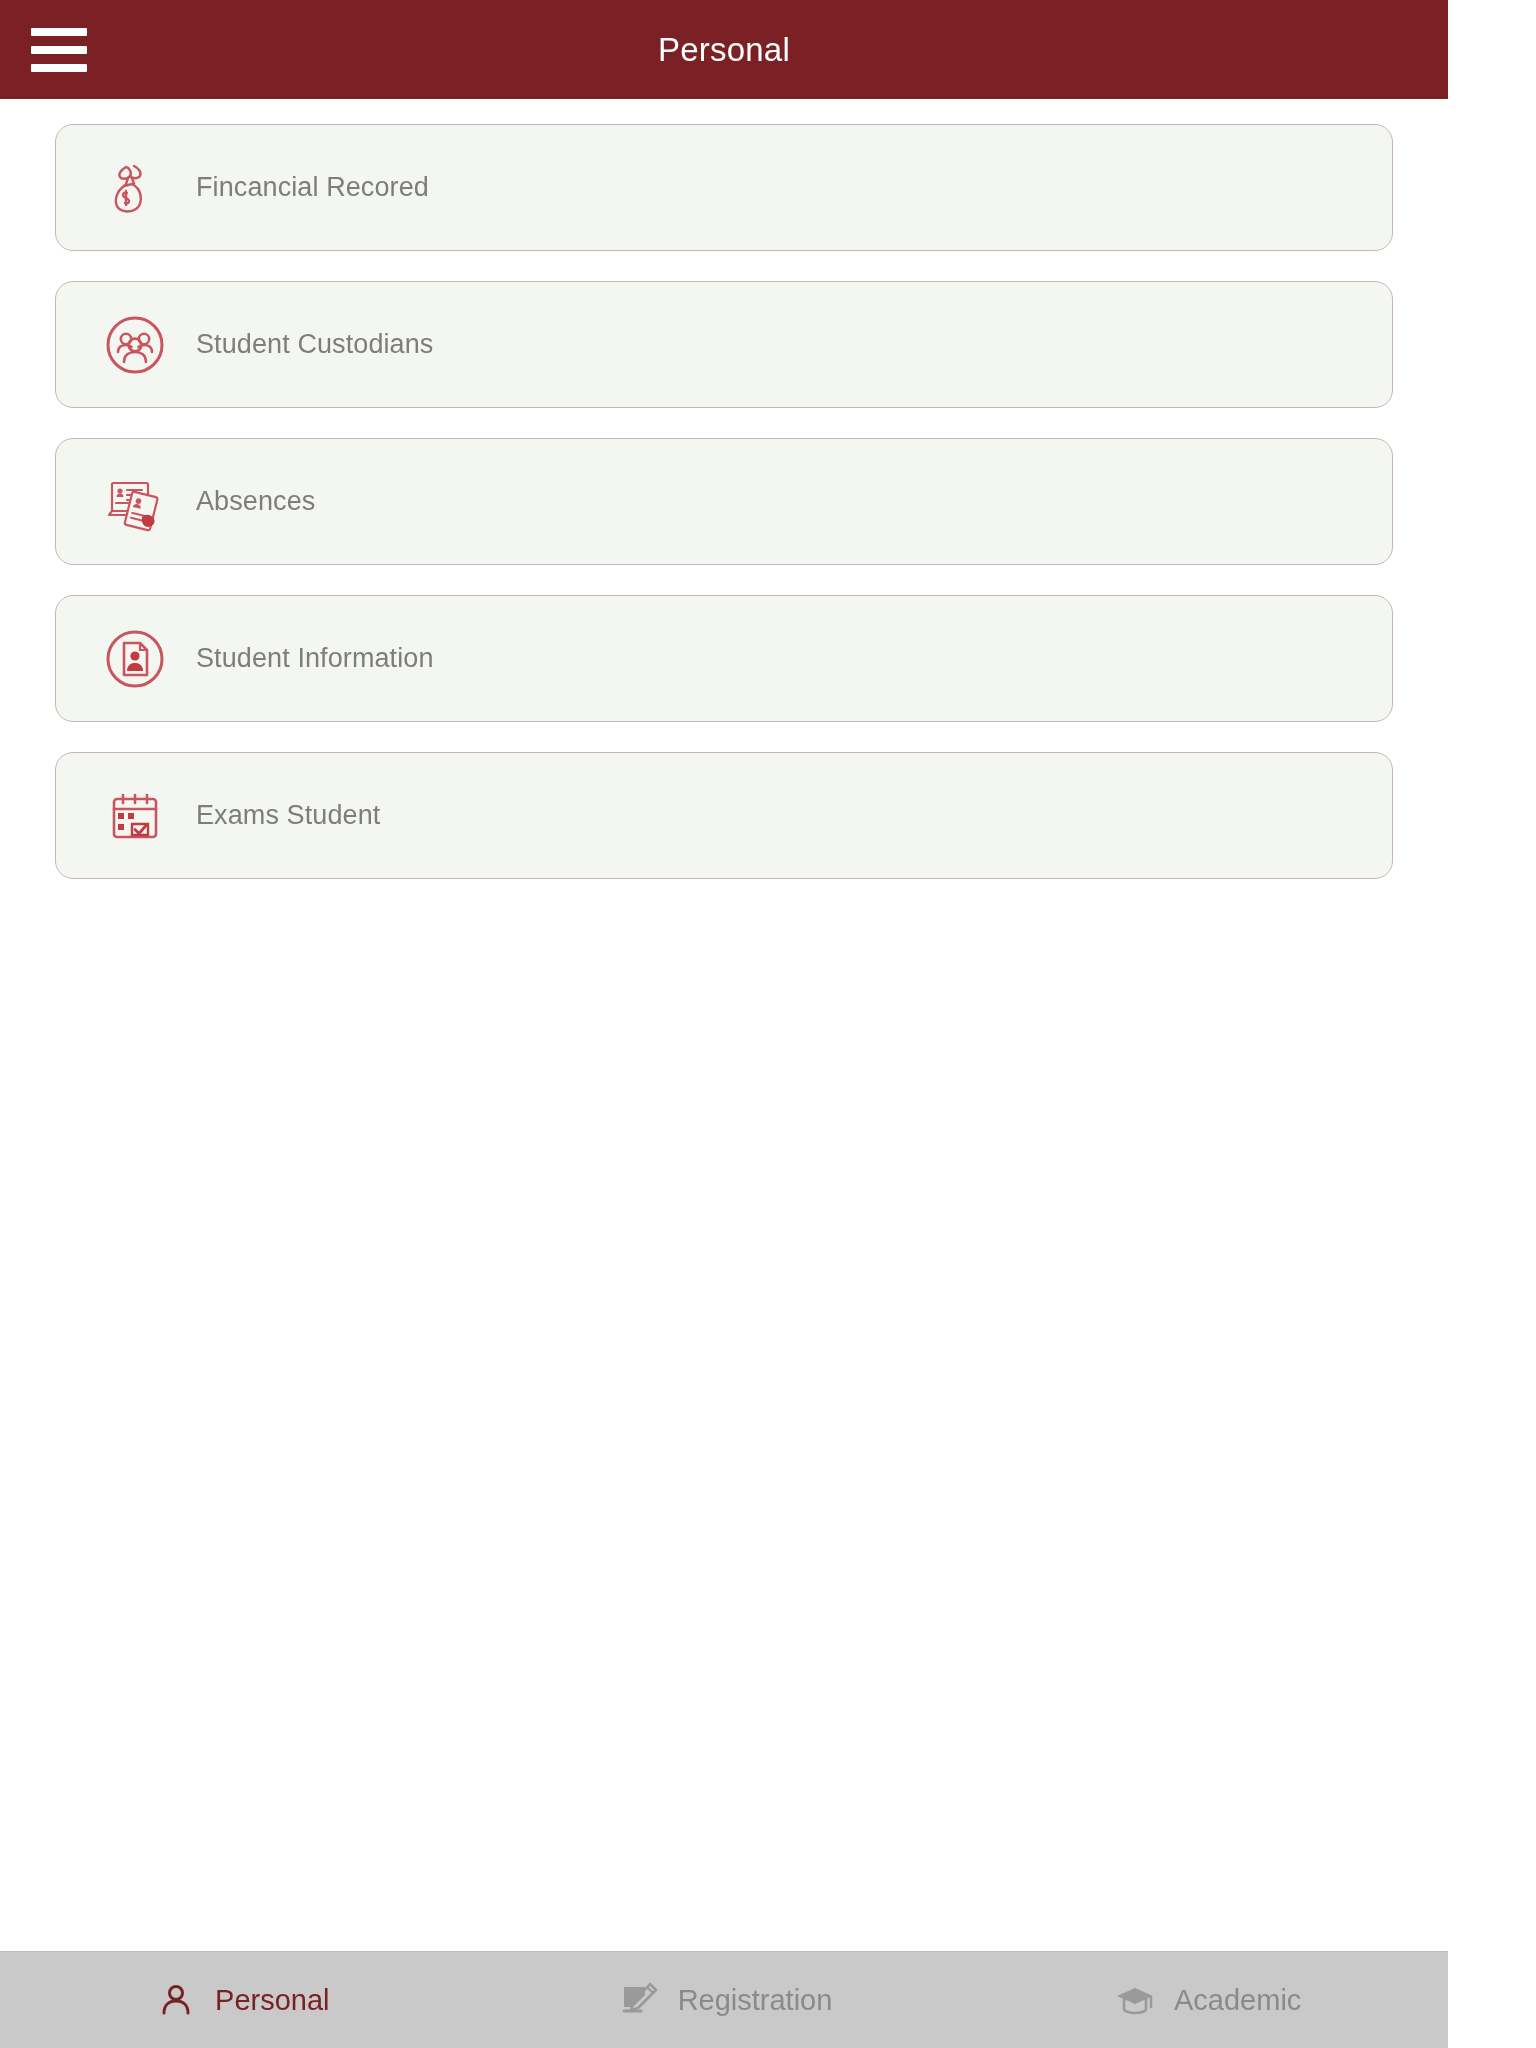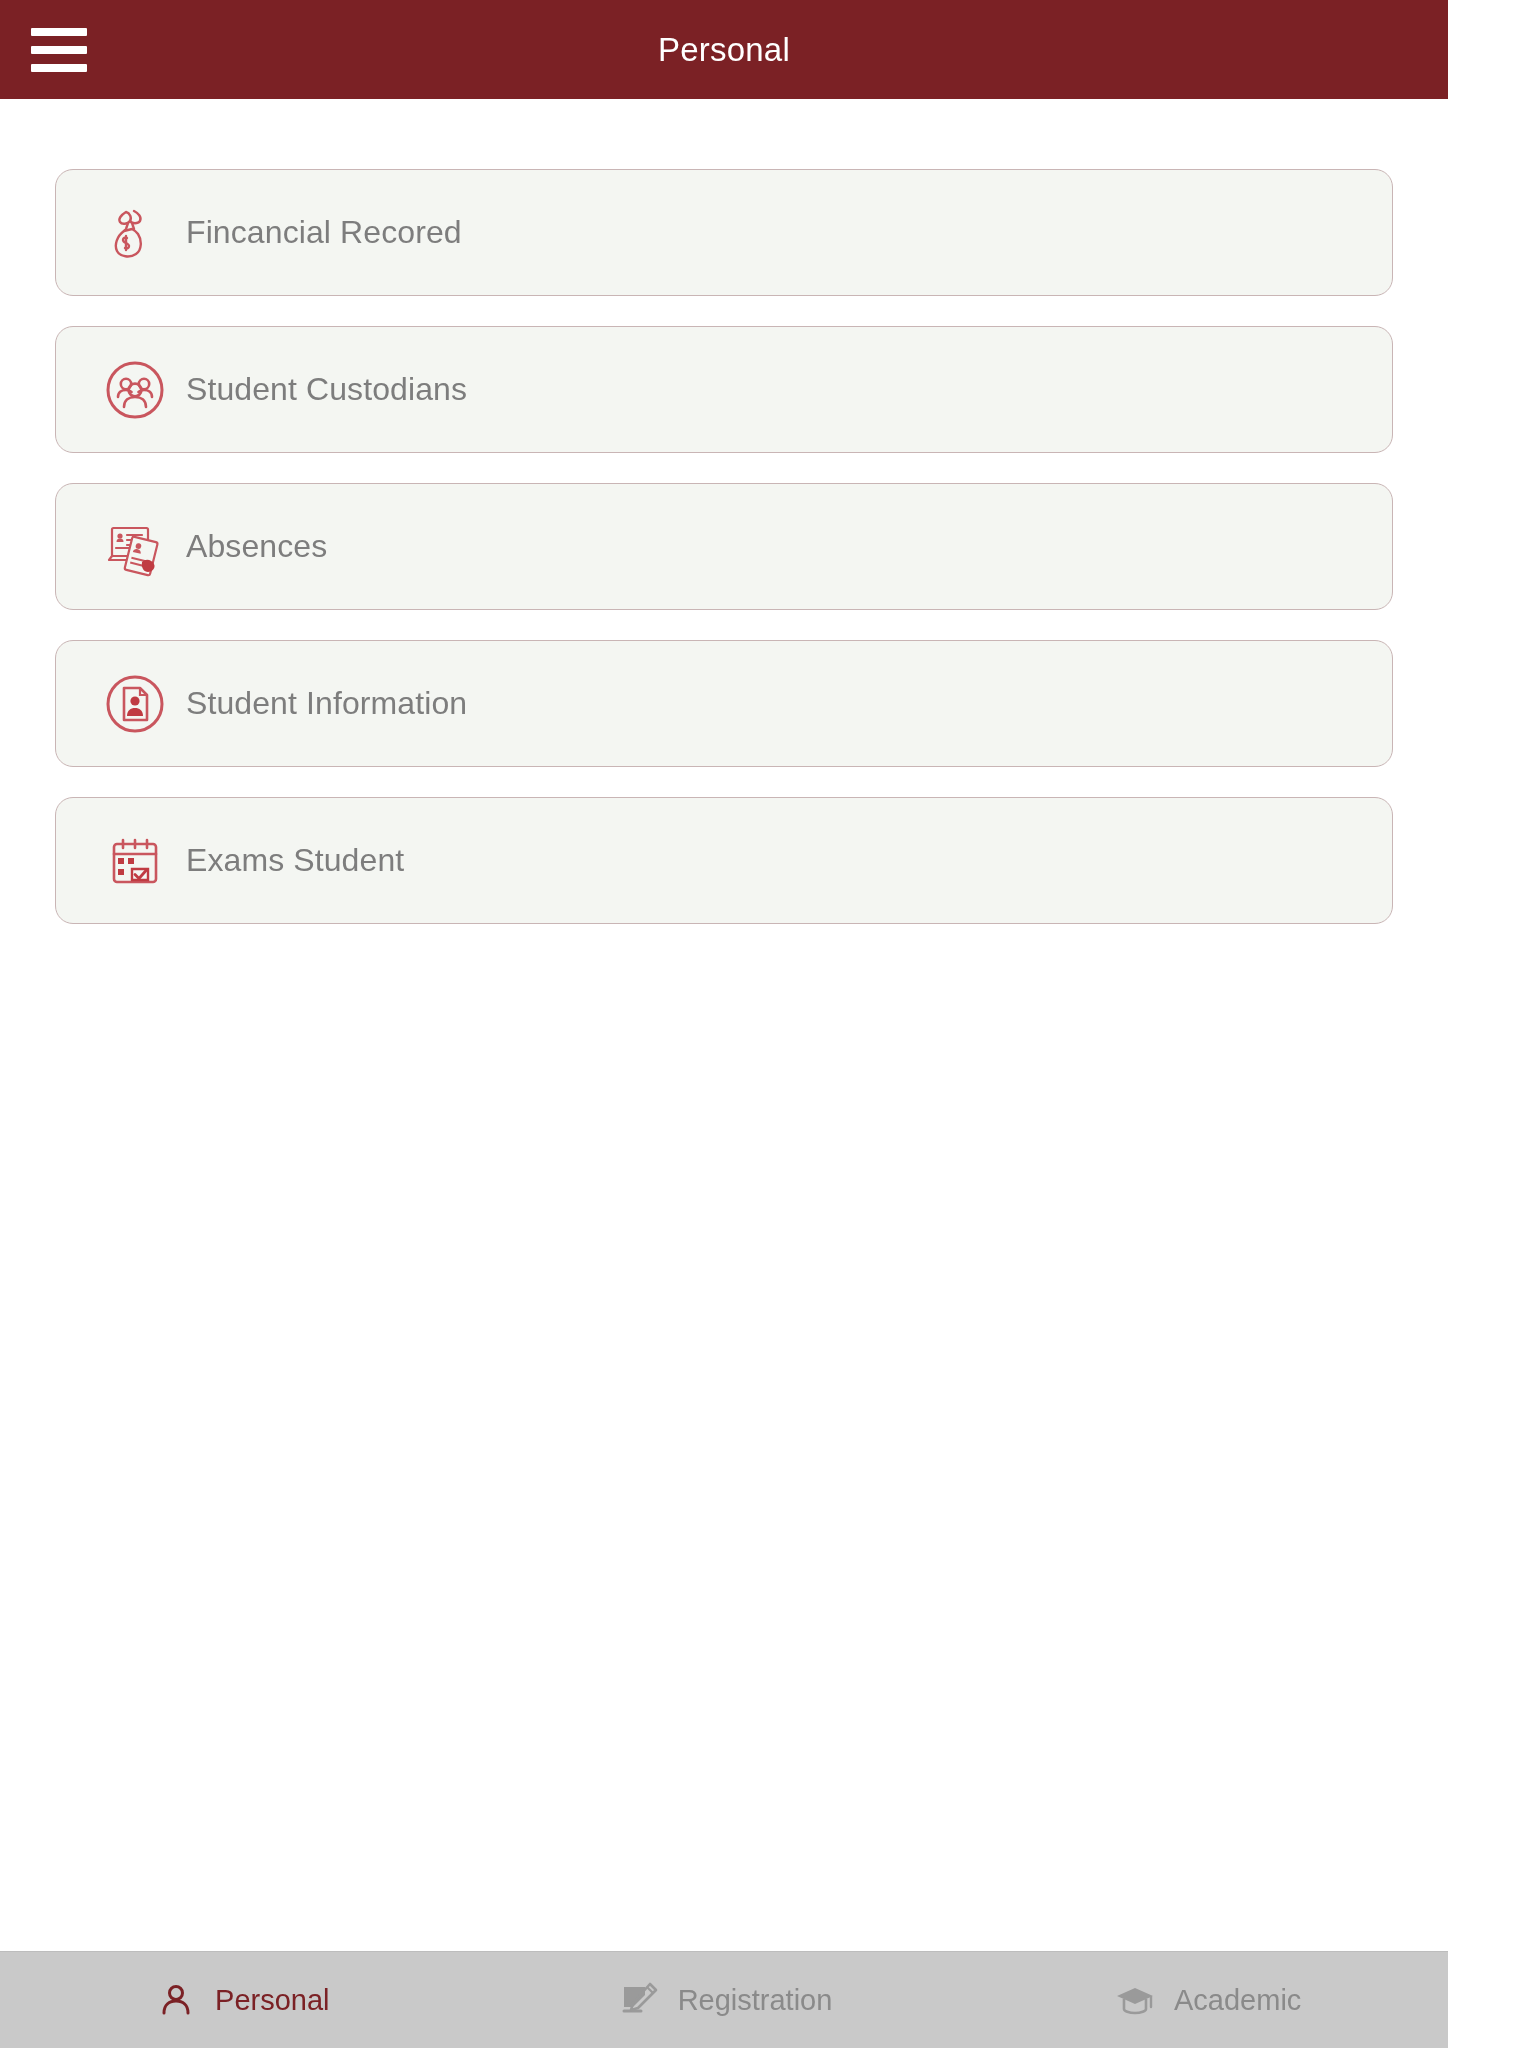--- a/index.html
+++ b/index.html
@@ -7,21 +7,20 @@
     width:1536px; height:2048px;
     background:#ffffff;
     font-family:"Liberation Sans", sans-serif;
     overflow:hidden;
   }
   .app {
     position:relative;
     width:1448px; height:2048px;
     display:flex; flex-direction:column;
     background:#ffffff;
-    gap:45px;
   }
 
   
   .header {
     height:99px;
     background:#7B2125;
     display:flex; align-items:center;
     position:relative;
     flex:0 0 auto;
   }
@@ -69,22 +68,22 @@
   }
   .card-icon {
     width:62px; height:62px;
     flex:0 0 auto;
     display:flex;
     align-items:center;
     justify-content:center;
   }
   .card-icon svg { display:block; }
   .card-label {
-    margin-left:20px;
-    font-size:32px;
+    margin-left:30px;
+    font-size:27px;
     color:#7D7D7D;
     font-weight:400;
     letter-spacing:0.1px;
   }
 
   
   .bottom-nav {
     height:97px;
     background:#C9C9C9;
     display:flex;

